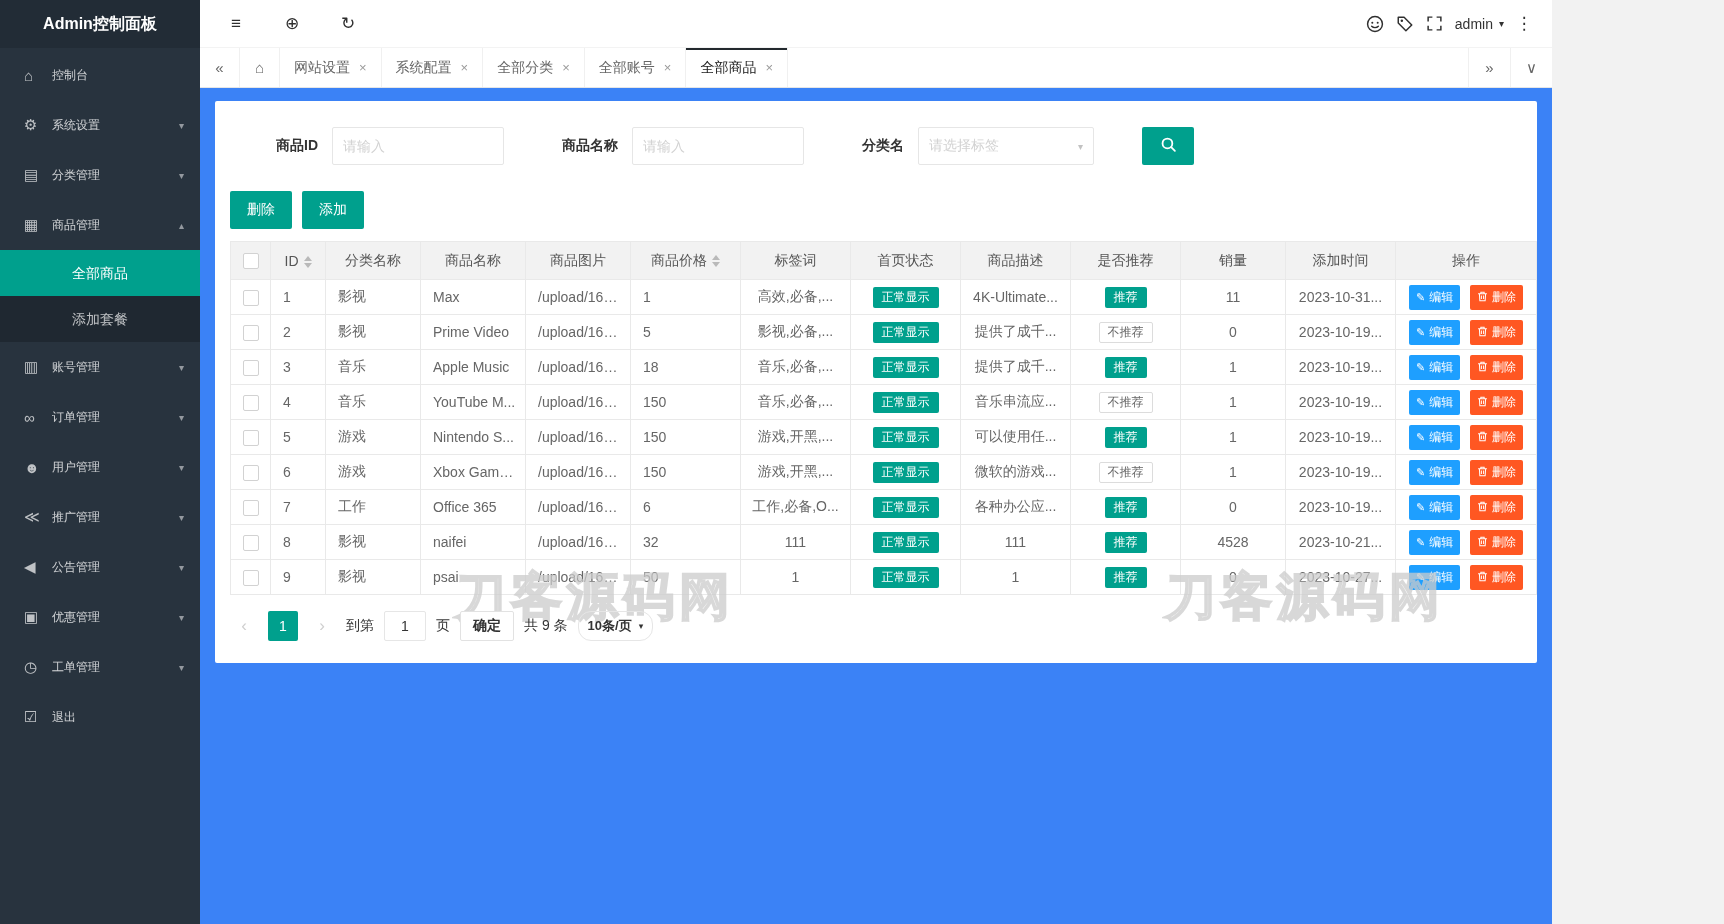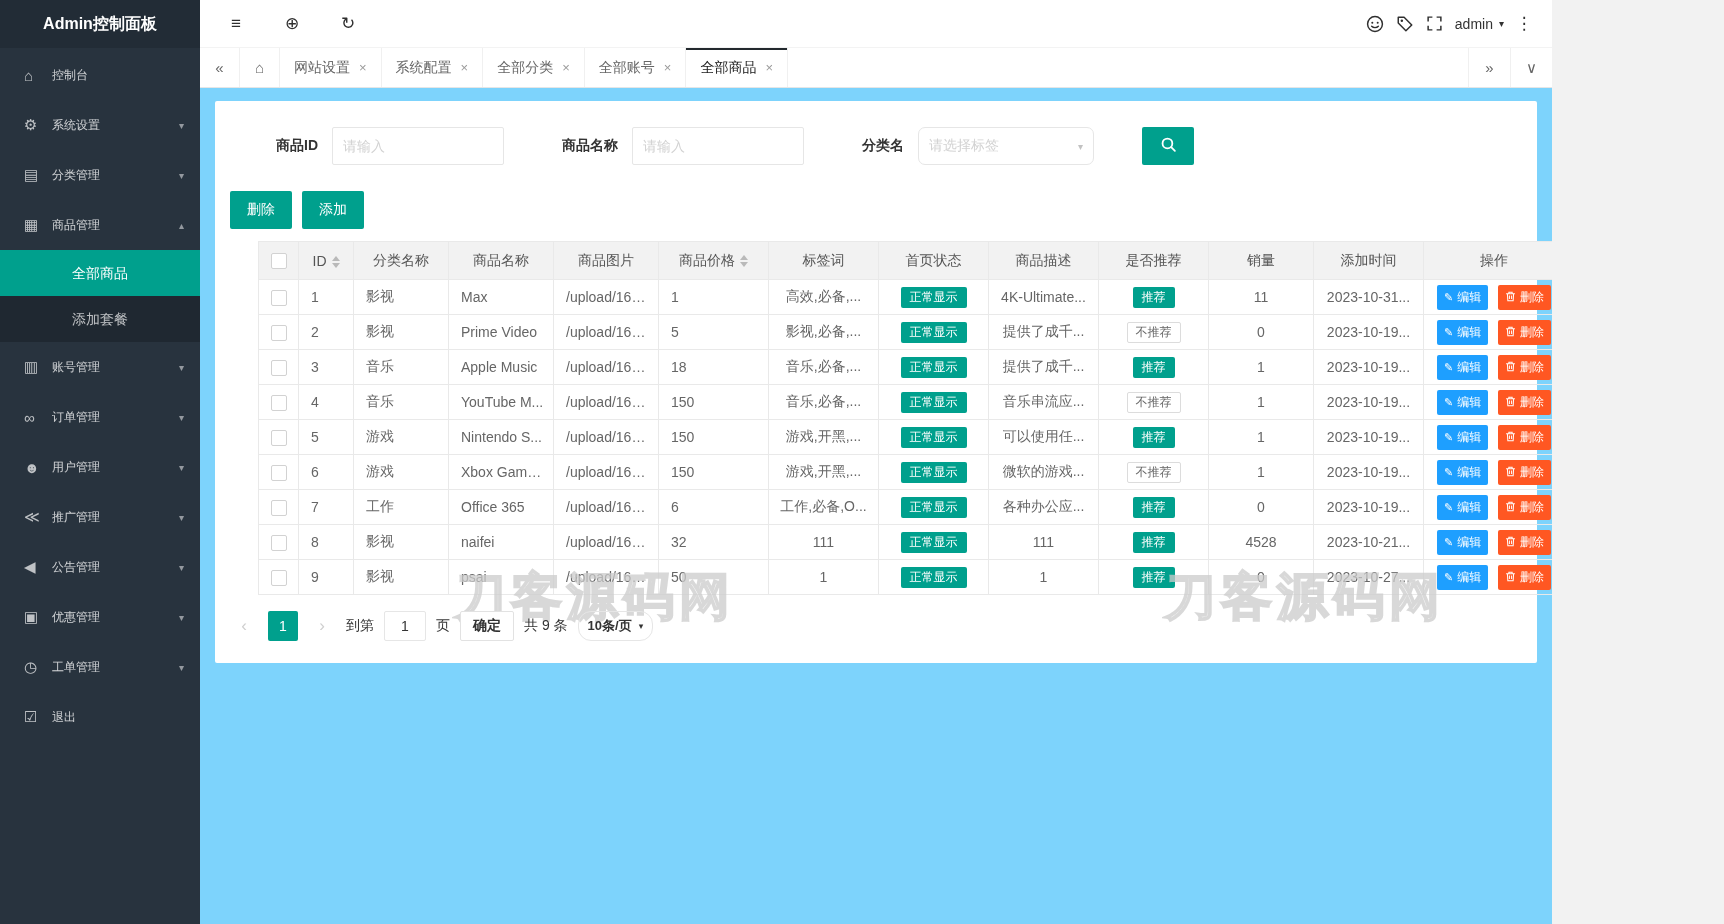--- a/index.html
+++ b/index.html
@@ -38,39 +38,39 @@
   .tab-nav{width:40px;display:flex;align-items:center;justify-content:center;color:#666;cursor:pointer;font-size:15px;border-right:1px solid #f0f0f0;}
   .tabs{display:flex;align-items:stretch;}
   .tab{display:flex;align-items:center;gap:9px;padding:0 14px;border-right:1px solid #f0f0f0;color:#666;cursor:pointer;position:relative;font-size:14px;white-space:nowrap;}
   .tab-close{font-size:13px;color:#9a9a9a;cursor:pointer;}
   .tab.active{color:#1a1a1a;}
   .tab.active::before{content:"";position:absolute;top:0;left:0;right:0;height:2px;background:#23292e;}
   .tab-right{margin-left:auto;display:flex;align-items:stretch;}
   .tab-right .tab-nav{border-right:none;border-left:1px solid #f0f0f0;width:42px;}
 
   
-  .content{flex:1;background:#7dd3fc;padding:13px 15px;overflow:hidden;}
+  .content{flex:1;background:#3b82f6;padding:13px 15px;overflow:hidden;}
   .card{background:#fff;position:relative;padding:14px 15px 22px;border-radius:2px;}
 
   
   .search-form{display:flex;align-items:center;padding:12px 0 24px 46px;}
   .sf-group{display:flex;align-items:center;margin-right:58px;}
   .sf-label{font-weight:bold;color:#333;margin-right:14px;white-space:nowrap;}
   .sf-input{width:172px;height:38px;border:1px solid #e6e6e6;border-radius:2px;padding:0 10px;font-size:14px;color:#666;outline:none;background:#fff;}
   .sf-input::placeholder{color:#d2d2d2;}
-  .sf-select{position:relative;width:176px;height:38px;border:1px solid #e6e6e6;border-radius:7px;display:flex;align-items:center;padding:0 24px 0 10px;color:#d2d2d2;cursor:pointer;background:#fff;}
+  .sf-select{position:relative;width:176px;height:38px;border:1px solid #e6e6e6;border-radius:2px;display:flex;align-items:center;padding:0 24px 0 10px;color:#d2d2d2;cursor:pointer;background:#fff;}
   .sf-select .caret{position:absolute;right:10px;color:#c2c2c2;font-size:10px;}
   .search-btn{width:52px;height:38px;background:var(--teal);border:none;border-radius:2px;display:flex;align-items:center;justify-content:center;cursor:pointer;margin-left:-10px;}
 
   
   .toolbar{display:flex;gap:10px;margin:2px 0 12px;}
   .btn-teal{height:38px;padding:0 17px;background:var(--teal);color:#fff;border:none;border-radius:2px;font-size:14px;cursor:pointer;}
 
   
-  table{border-collapse:collapse;table-layout:fixed;width:1306px;font-size:14px;color:#666;margin-left:28px;}
+  table{border-collapse:collapse;table-layout:fixed;width:1306px;font-size:14px;color:#666;}
   th,td{border:1px solid var(--border);height:35px;padding:0 8px;overflow:hidden;white-space:nowrap;text-overflow:ellipsis;}
   thead th{background:#f2f2f2;font-weight:normal;color:#555;text-align:center;height:38px;}
   td.l{text-align:left;padding-left:12px;}
   td.c,th.c{text-align:center;}
   .cb{appearance:none;-webkit-appearance:none;width:16px;height:16px;border:1px solid #d2d2d2;border-radius:2px;background:#fff;vertical-align:middle;margin:0;cursor:pointer;}
   .sort{display:inline-flex;flex-direction:column;margin-left:5px;vertical-align:middle;gap:2px;cursor:pointer;}
   .sort i{width:0;height:0;border-left:4px solid transparent;border-right:4px solid transparent;display:block;}
   .sort .su{border-bottom:5px solid #b9b9b9;}
   .sort .sd{border-top:5px solid #b9b9b9;}
   .badge{display:inline-block;font-size:12px;padding:3px 9px;border-radius:2px;line-height:1.25;white-space:nowrap;}

